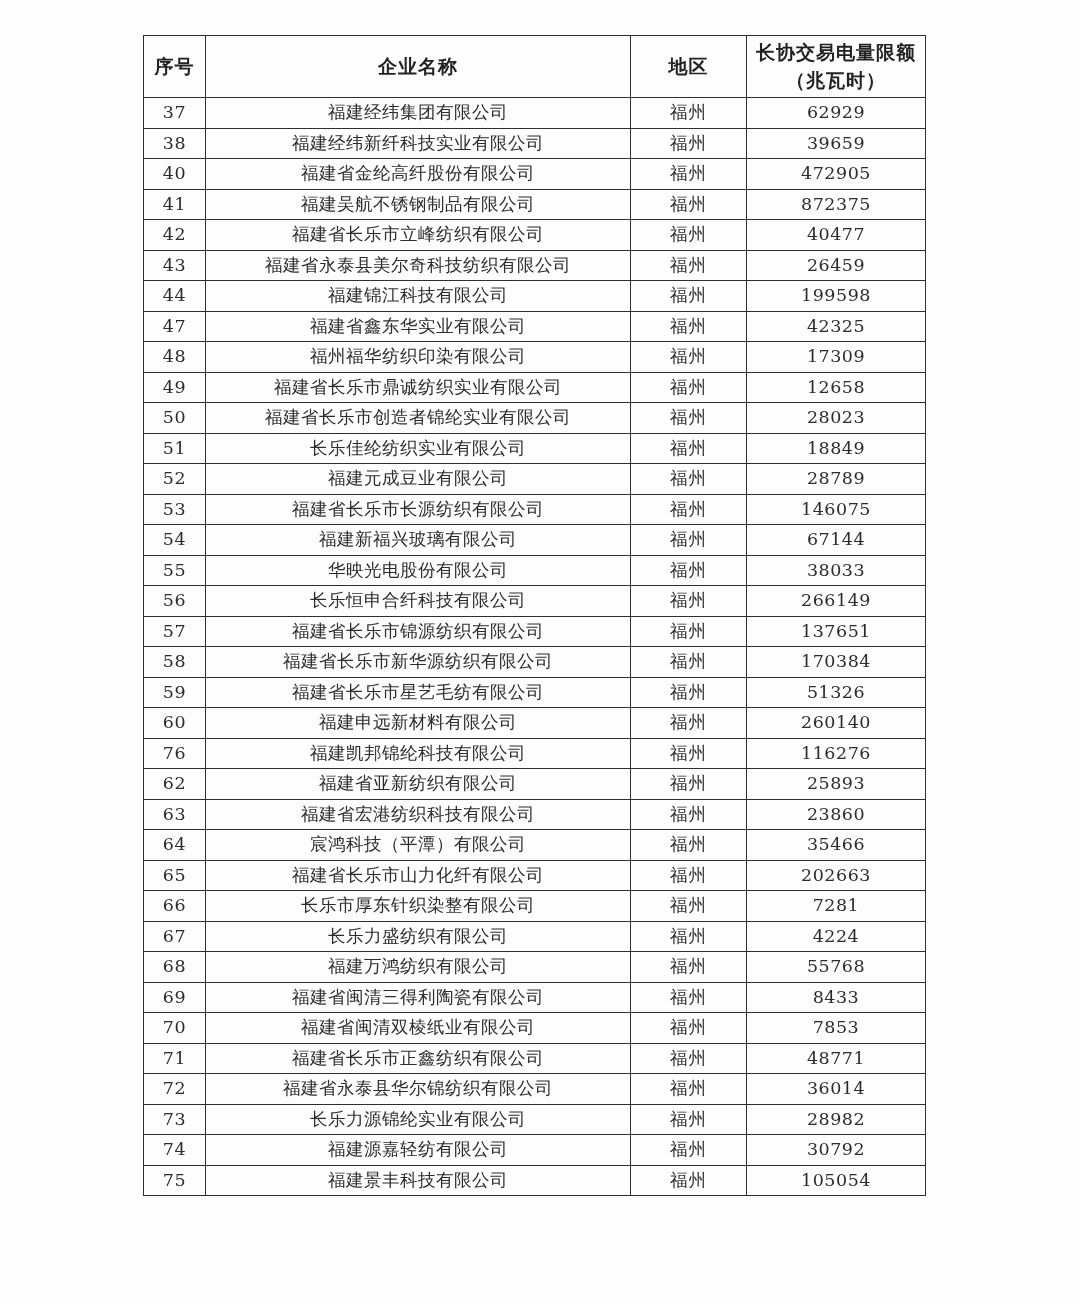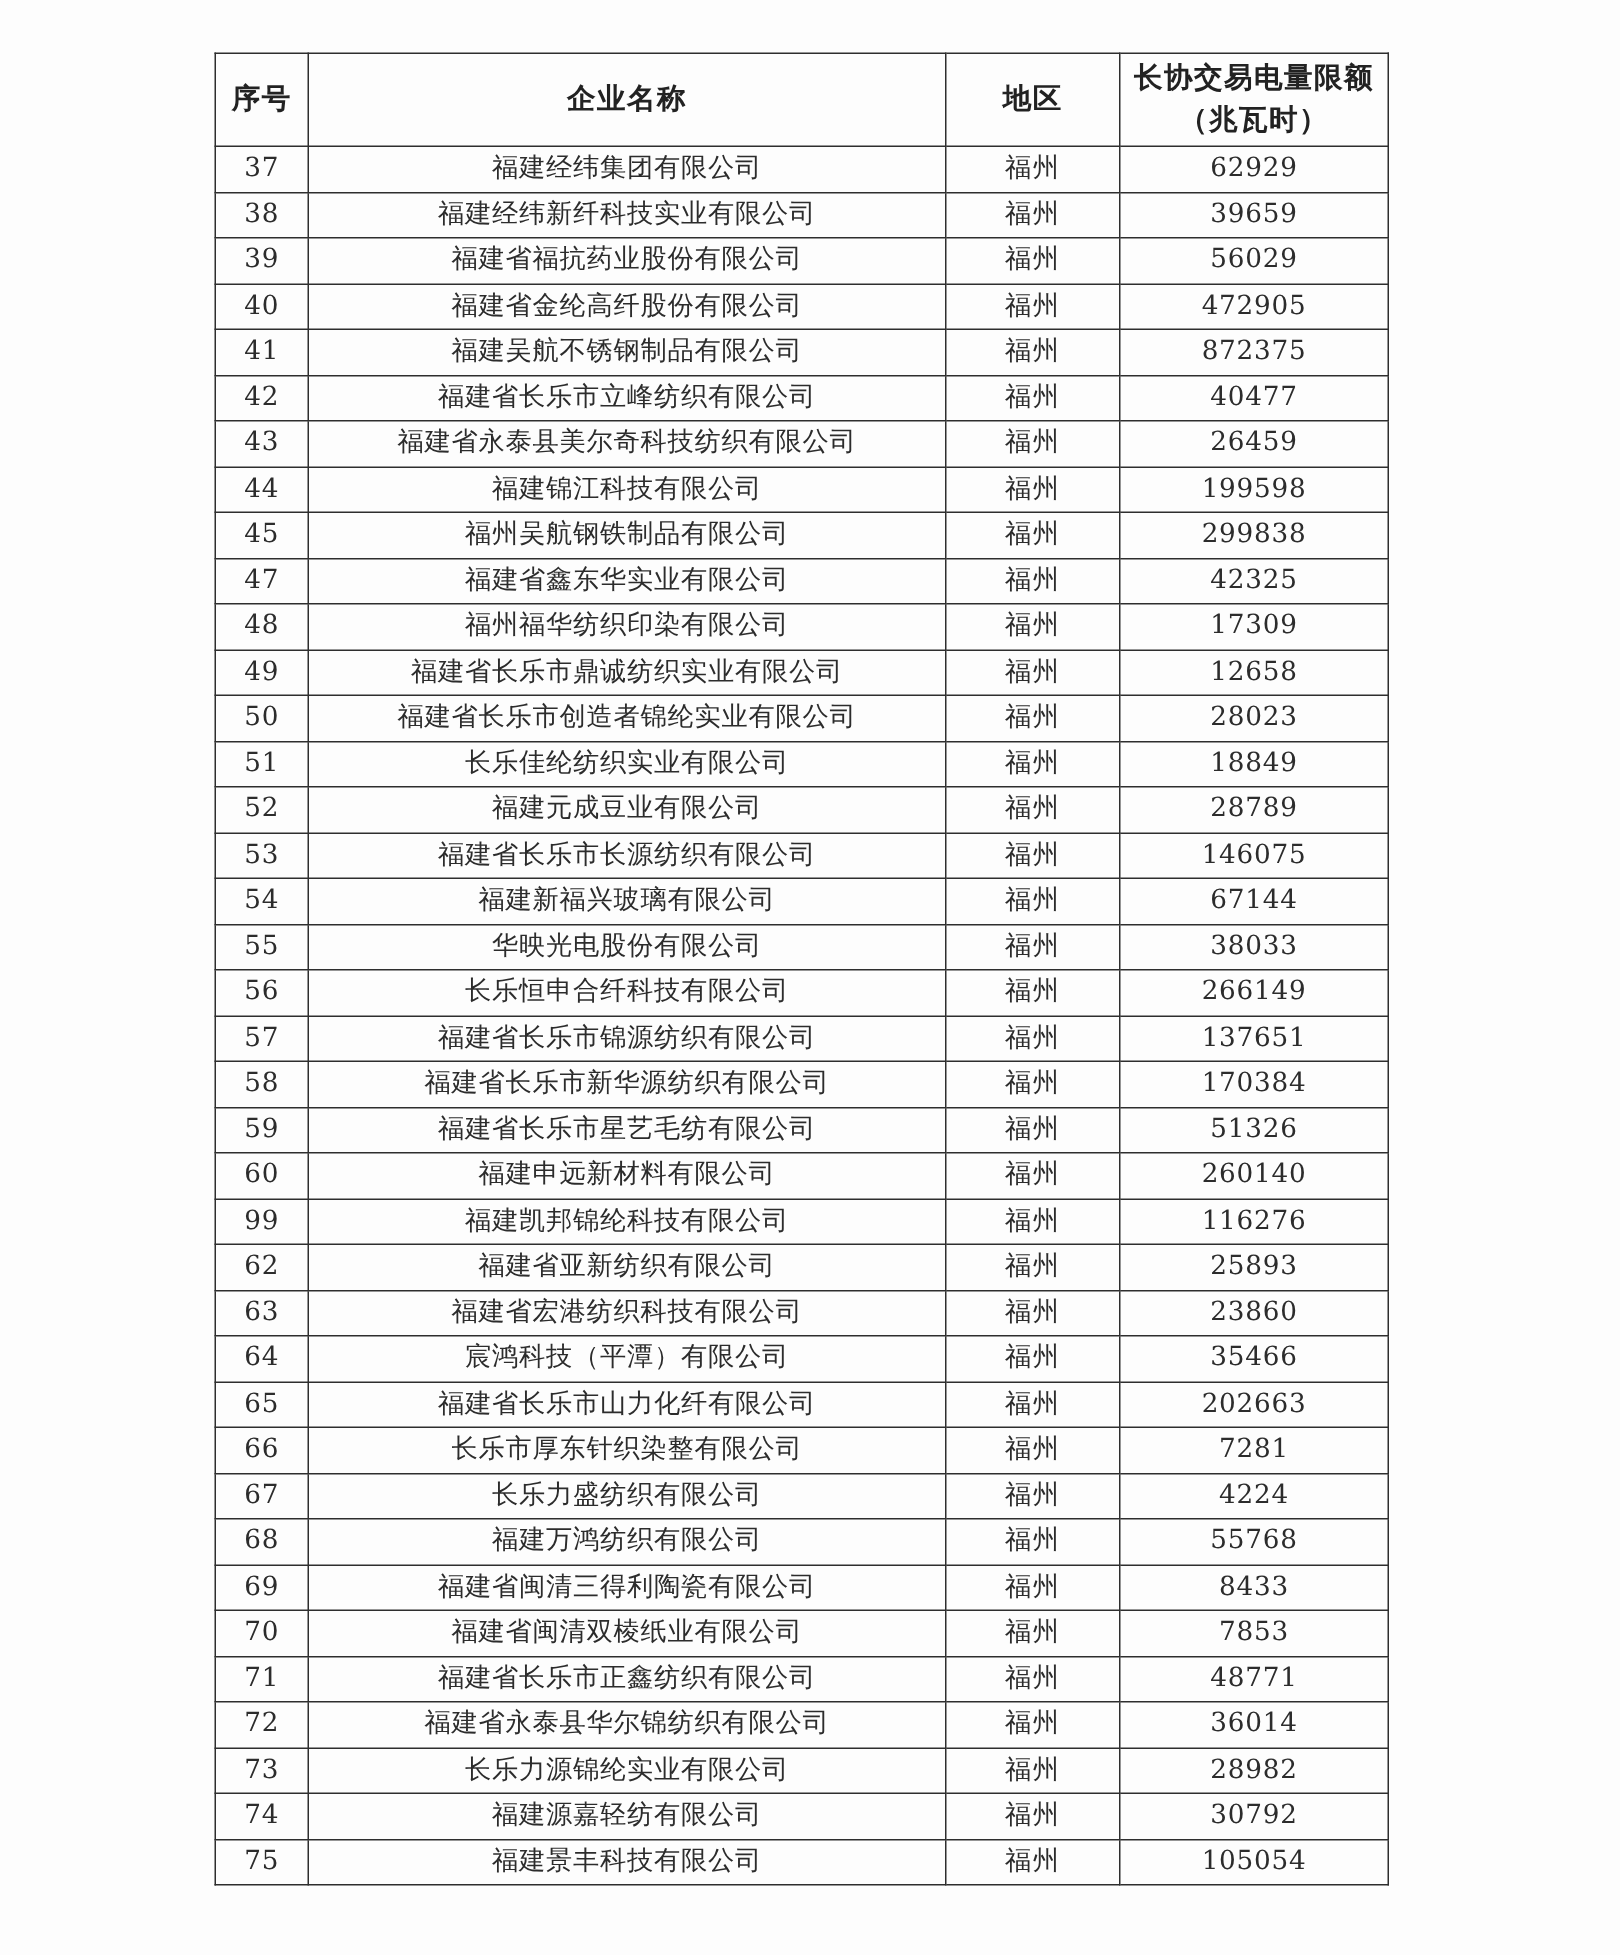--- a/index.html
+++ b/index.html
@@ -112,26 +112,20 @@
       <td class="cell-region">福州</td>
       <td class="cell-limit">62929</td>
     </tr>
         <tr>
       <td class="cell-index">38</td>
       <td class="cell-company">福建经纬新纤科技实业有限公司</td>
       <td class="cell-region">福州</td>
       <td class="cell-limit">39659</td>
     </tr>
         <tr>
-      <td class="cell-index">39</td>
-      <td class="cell-company">福建省福抗药业股份有限公司</td>
-      <td class="cell-region">福州</td>
-      <td class="cell-limit">56029</td>
-    </tr>
-        <tr>
       <td class="cell-index">40</td>
       <td class="cell-company">福建省金纶高纤股份有限公司</td>
       <td class="cell-region">福州</td>
       <td class="cell-limit">472905</td>
     </tr>
         <tr>
       <td class="cell-index">41</td>
       <td class="cell-company">福建吴航不锈钢制品有限公司</td>
       <td class="cell-region">福州</td>
       <td class="cell-limit">872375</td>
@@ -148,26 +142,20 @@
       <td class="cell-region">福州</td>
       <td class="cell-limit">26459</td>
     </tr>
         <tr>
       <td class="cell-index">44</td>
       <td class="cell-company">福建锦江科技有限公司</td>
       <td class="cell-region">福州</td>
       <td class="cell-limit">199598</td>
     </tr>
         <tr>
-      <td class="cell-index">45</td>
-      <td class="cell-company">福州吴航钢铁制品有限公司</td>
-      <td class="cell-region">福州</td>
-      <td class="cell-limit">299838</td>
-    </tr>
-        <tr>
       <td class="cell-index">47</td>
       <td class="cell-company">福建省鑫东华实业有限公司</td>
       <td class="cell-region">福州</td>
       <td class="cell-limit">42325</td>
     </tr>
         <tr>
       <td class="cell-index">48</td>
       <td class="cell-company">福州福华纺织印染有限公司</td>
       <td class="cell-region">福州</td>
       <td class="cell-limit">17309</td>
@@ -238,21 +226,21 @@
       <td class="cell-region">福州</td>
       <td class="cell-limit">51326</td>
     </tr>
         <tr>
       <td class="cell-index">60</td>
       <td class="cell-company">福建申远新材料有限公司</td>
       <td class="cell-region">福州</td>
       <td class="cell-limit">260140</td>
     </tr>
         <tr>
-      <td class="cell-index">99</td>
+      <td class="cell-index">76</td>
       <td class="cell-company">福建凯邦锦纶科技有限公司</td>
       <td class="cell-region">福州</td>
       <td class="cell-limit">116276</td>
     </tr>
         <tr>
       <td class="cell-index">62</td>
       <td class="cell-company">福建省亚新纺织有限公司</td>
       <td class="cell-region">福州</td>
       <td class="cell-limit">25893</td>
     </tr>

